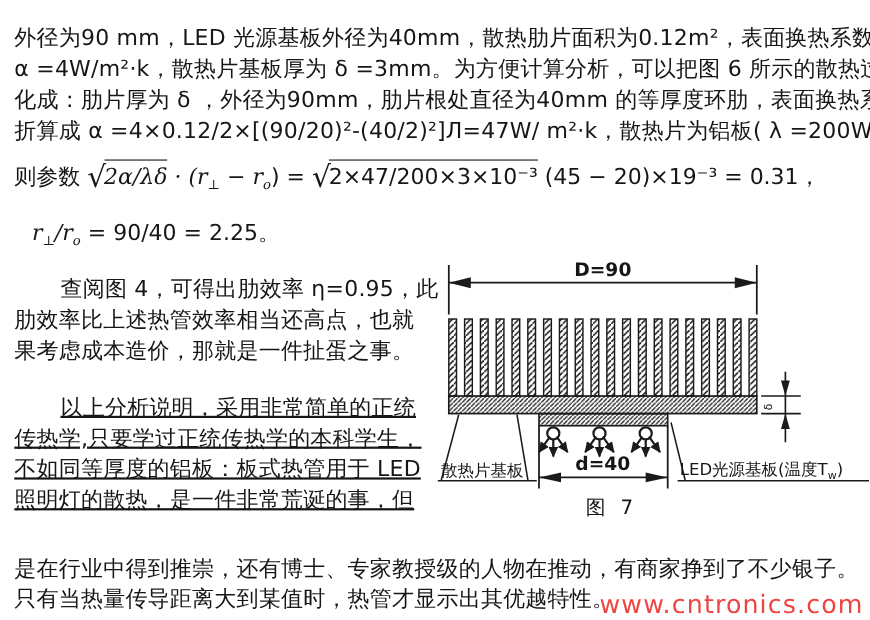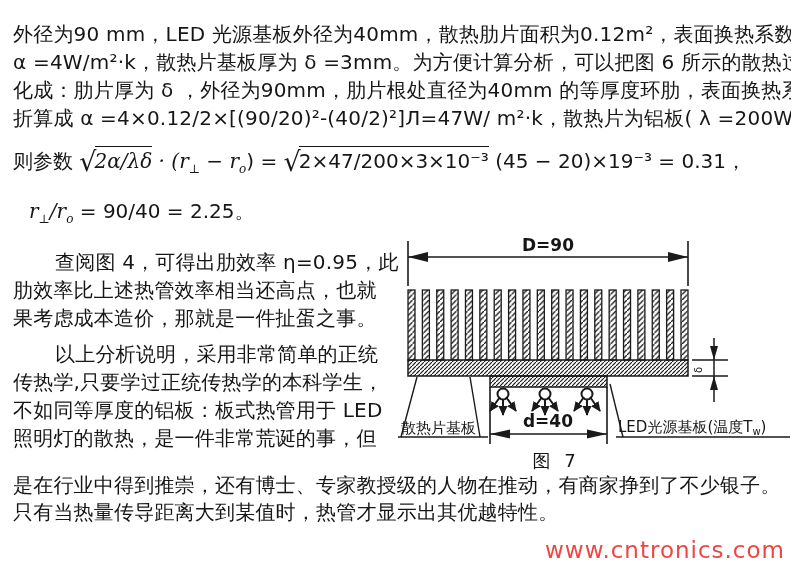--- a/index.html
+++ b/index.html
@@ -7,23 +7,23 @@
         font-family:"DejaVu Sans",sans-serif;color:#161616;}
   .tline{white-space:nowrap;font-size:20px;line-height:28px;letter-spacing:.2px;}
   .intro{position:absolute;left:13px;top:20px;width:778px;}
   .formula{position:absolute;left:13px;top:146px;font-size:20px;white-space:nowrap;}
   .formula .ol{border-top:1.7px solid #161616;padding-top:2px;}
   .rad{font-size:27px;vertical-align:-3px;margin-right:-2px;}
   sub{font-size:12px;}
   .var{font-style:italic;font-family:"DejaVu Serif",serif;text-align:right;}
   .ratio{position:absolute;left:13px;top:198px;font-size:20px;white-space:nowrap;margin-left:16px;}
   .colleft{position:absolute;left:13px;top:248px;width:380px;}
-  .para3{margin-top:8px;}
+  .para3{margin-top:24px;text-decoration:underline;}
   .indent{padding-left:42px;}
-  .closing{position:absolute;left:13px;top:472px;width:778px;}
+  .closing{position:absolute;left:13px;top:504px;width:778px;}
   .closing .tline{line-height:27px;}
   .watermark{position:absolute;right:6px;bottom:1px;font-size:23px;color:#ef4444;letter-spacing:1px;}
   #fig{position:absolute;left:396px;top:234px;}
   #fig text{font-family:"DejaVu Sans",sans-serif;fill:#161616;}
   .dimtxt{font-weight:bold;font-size:17px;}
   .lbltxt{font-size:15px;}
   .captxt{font-size:18px;letter-spacing:4px;}
 </style>
 </head>
 <body>

